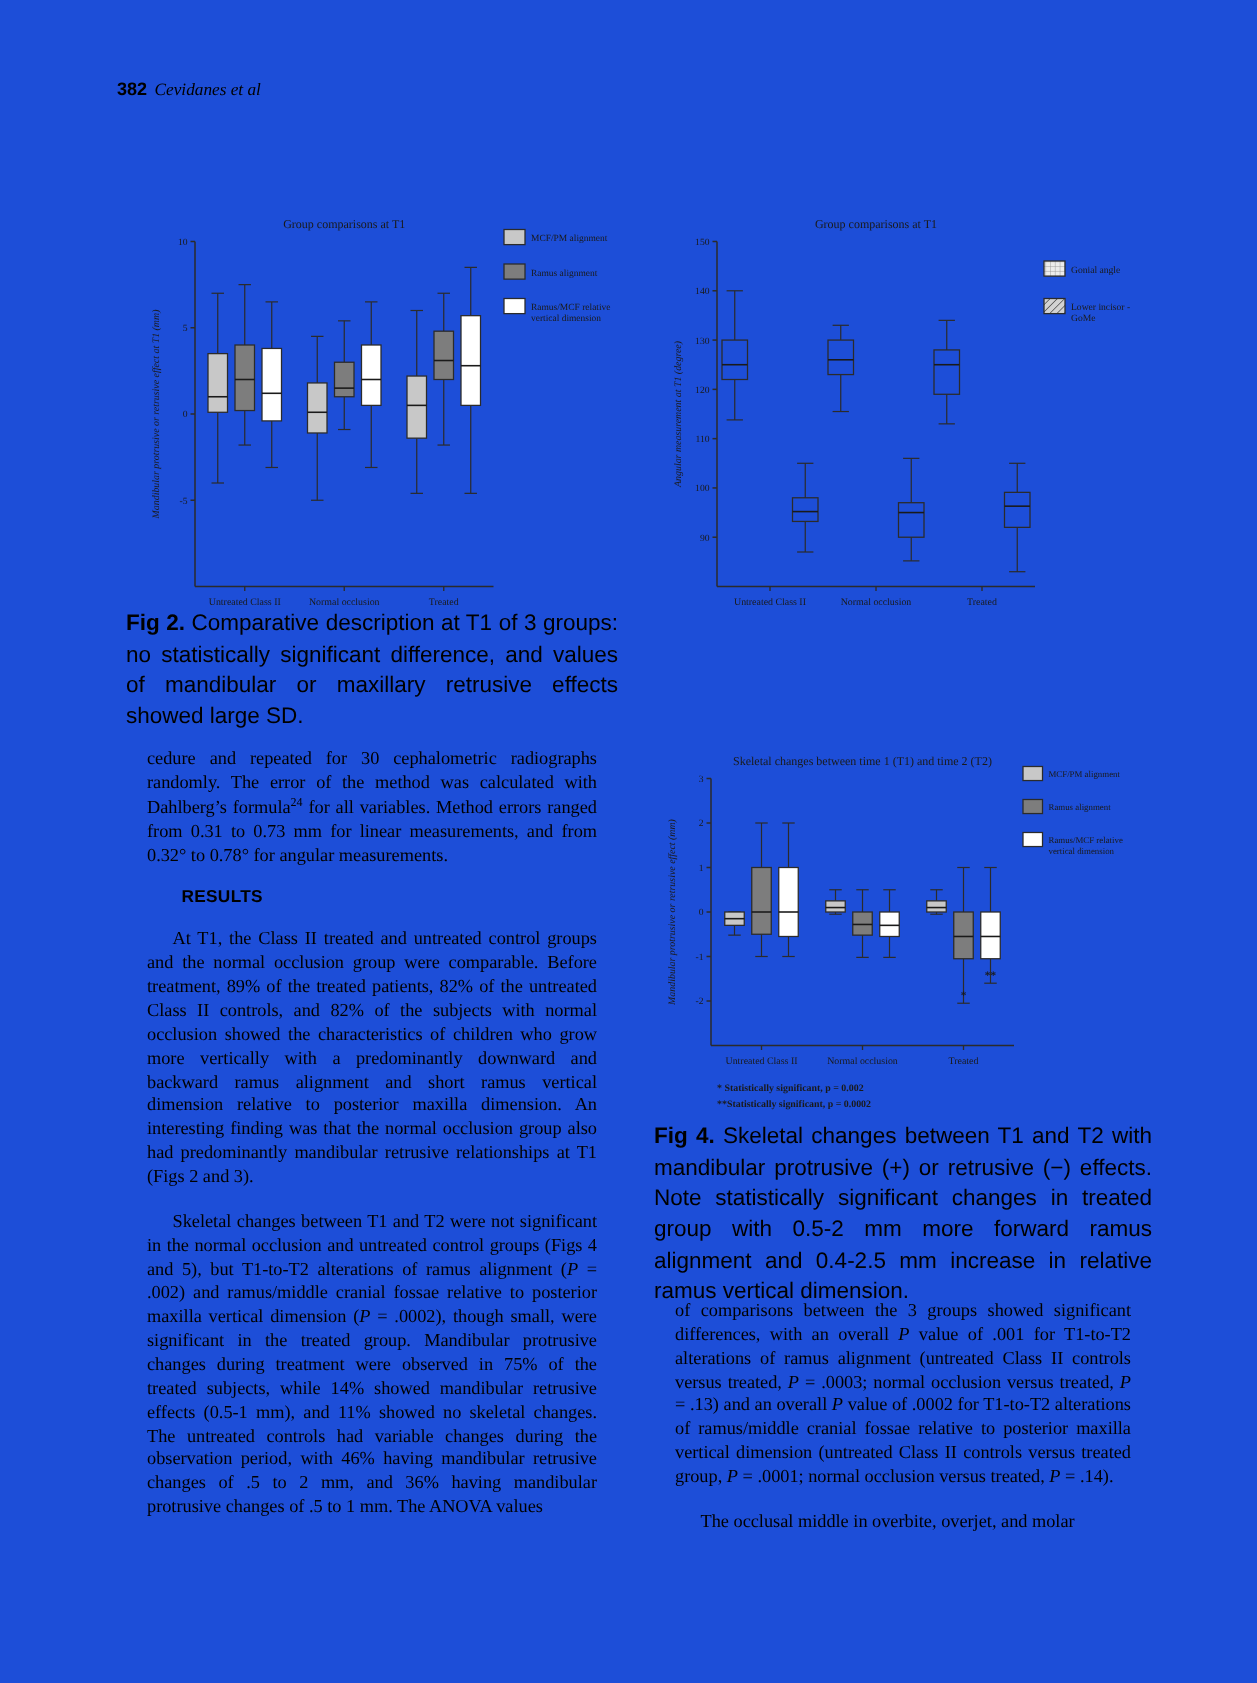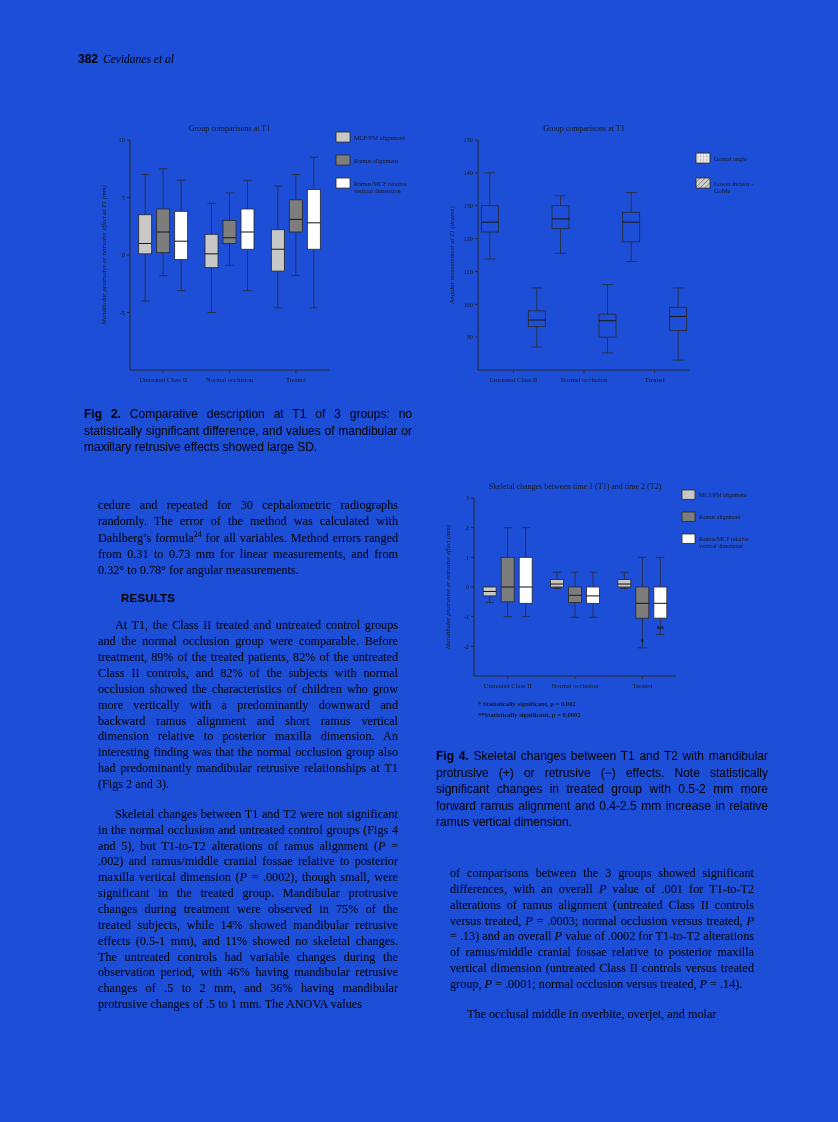--- a/index.html
+++ b/index.html
@@ -21,26 +21,26 @@
 
   p.body{font-size:12.2px;line-height:1.30;text-align:justify;margin:14px;
          font-family:"Liberation Serif",serif;text-justify:inter-word;}
   p.indent{text-indent:17px;}
   .sec-head{font-family:"Liberation Sans",sans-serif;font-size:11.5px;font-weight:bold;
             margin:11px 0 7px 0;letter-spacing:.2px;padding-left:37px;}
   sup{font-size:8px;vertical-align:super;}
   .ital{font-style:italic;}
 
   
-  .cap{font-family:"Liberation Sans",sans-serif;font-size:12px;line-height:1.38;
+  .cap{font-family:"Liberation Sans",sans-serif;font-size:15px;line-height:1.38;
        text-align:justify;margin:0;}
   .cap b{font-weight:bold;}
 
   
-  .fig{position:relative;}
+  .fig{position:relative;margin-top:21px;}
   .fig svg{display:block;}
 </style>
 </head>
 <body>
 
 <div class="page">
 
   <div class="sheet">
     <div class="runhead">
       <div class="rh-left">

